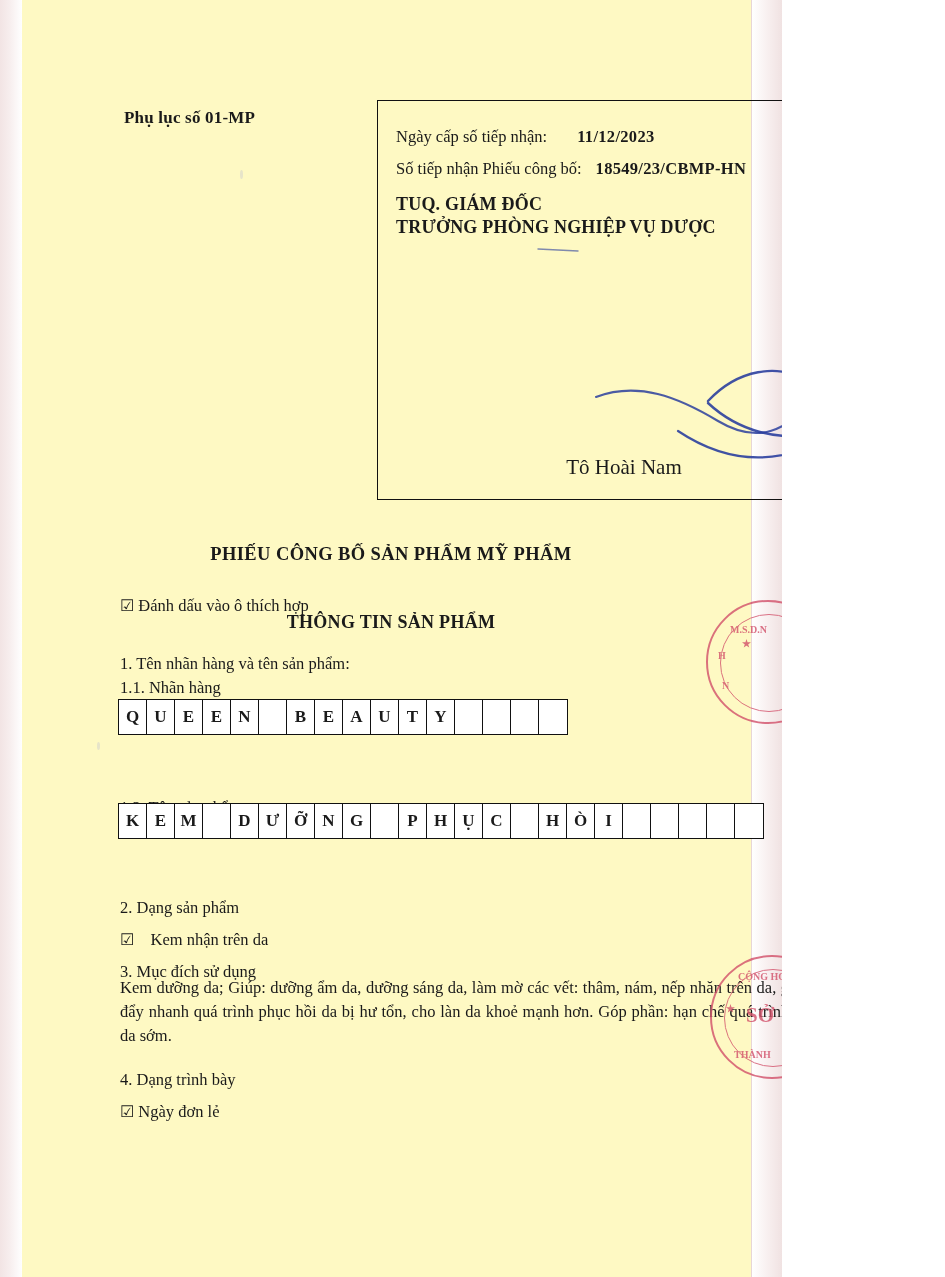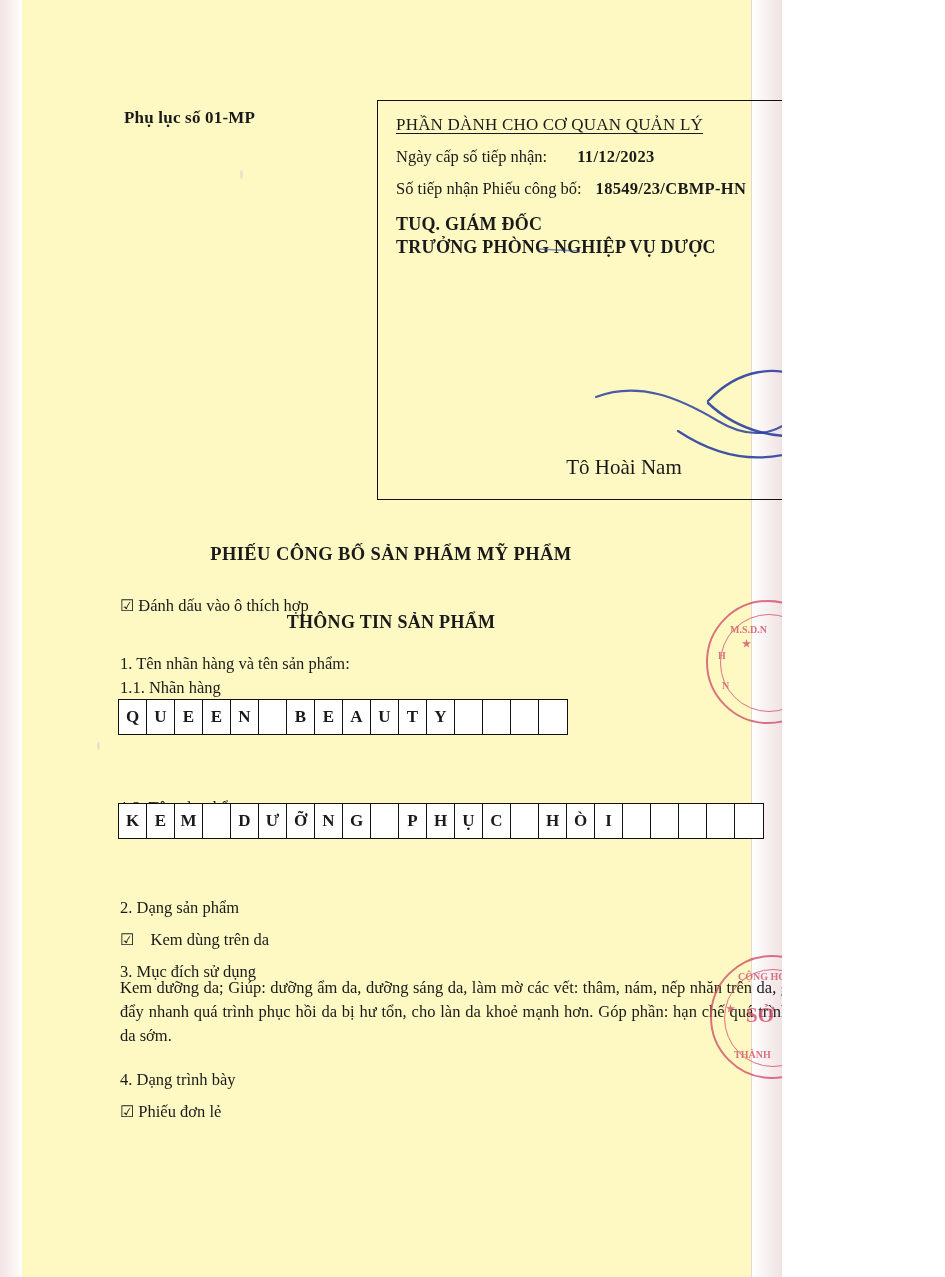--- a/index.html
+++ b/index.html
@@ -268,21 +268,20 @@
 
   <div class="speck" style="left:240px;top:170px;width:3px;height:9px;"></div>
   <div class="speck" style="left:97px;top:742px;width:3px;height:8px;"></div>
   <div class="speck" style="left:866px;top:1099px;width:3px;height:7px;"></div>
   <div class="speck" style="left:922px;top:130px;width:3px;height:6px;"></div>
 
   <div class="appendix-label">Phụ lục số 01-MP</div>
 
   <div class="admin-box">
     <div class="admin-inner">
-      <div class="admin-title">PHẦN DÀNH CHO CƠ QUAN QUẢN LÝ</div>
 
       <div class="admin-row r1">
         <span class="lbl">Ngày cấp số tiếp nhận:</span>
         <span class="val">11/12/2023</span>
       </div>
 
       <div class="admin-row r2">
         <span class="lbl">Số tiếp nhận Phiếu công bố:</span>
         <span class="val">18549/23/CBMP-HN</span>
       </div>
@@ -379,31 +378,31 @@
       <div class="cell"></div>
       <div class="cell"></div>
       <div class="cell"></div>
       <div class="cell"></div>
     </div>
 
   <div class="body-text" style="top:880px;">2. Dạng sản phẩm</div>
 
   <div class="body-text" style="top:912px;">
     <span class="cb">☑</span>
-    <span style="margin-left:8px;">Kem dùng trên da</span>
+    <span style="margin-left:8px;">Kem nhận trên da</span>
   </div>
 
   <div class="body-text" style="top:944px;">3. Mục đích sử dụng</div>
 
   <div class="para" style="top:976px;">Kem dưỡng da; Giúp: dưỡng ẩm da, dưỡng sáng da, làm mờ các vết: thâm, nám, nếp nhăn trên da, giúp thúc đẩy nhanh quá trình phục hồi da bị hư tổn, cho làn da khoẻ mạnh hơn. Góp phần: hạn chế quá trình lão hoá da sớm.</div>
 
   <div class="body-text" style="top:1052px;">4. Dạng trình bày</div>
 
   <div class="body-text" style="top:1084px;">
-    <span class="cb">☑</span><span>Phiếu đơn lẻ</span>
+    <span class="cb">☑</span><span>Ngày đơn lẻ</span>
   </div>
 
   <div class="seal-edge seal-edge-1">
     <div class="seal-edge-inner"></div>
     <div class="seal-edge-txt" style="left:10px;top:48px;">H</div>
     <div class="seal-edge-txt" style="left:22px;top:22px;">M.S.D.N</div>
     <div class="seal-edge-txt" style="left:14px;top:78px;">N</div>
     <div class="seal-edge-txt" style="left:34px;top:36px;">★</div>
   </div>
 

